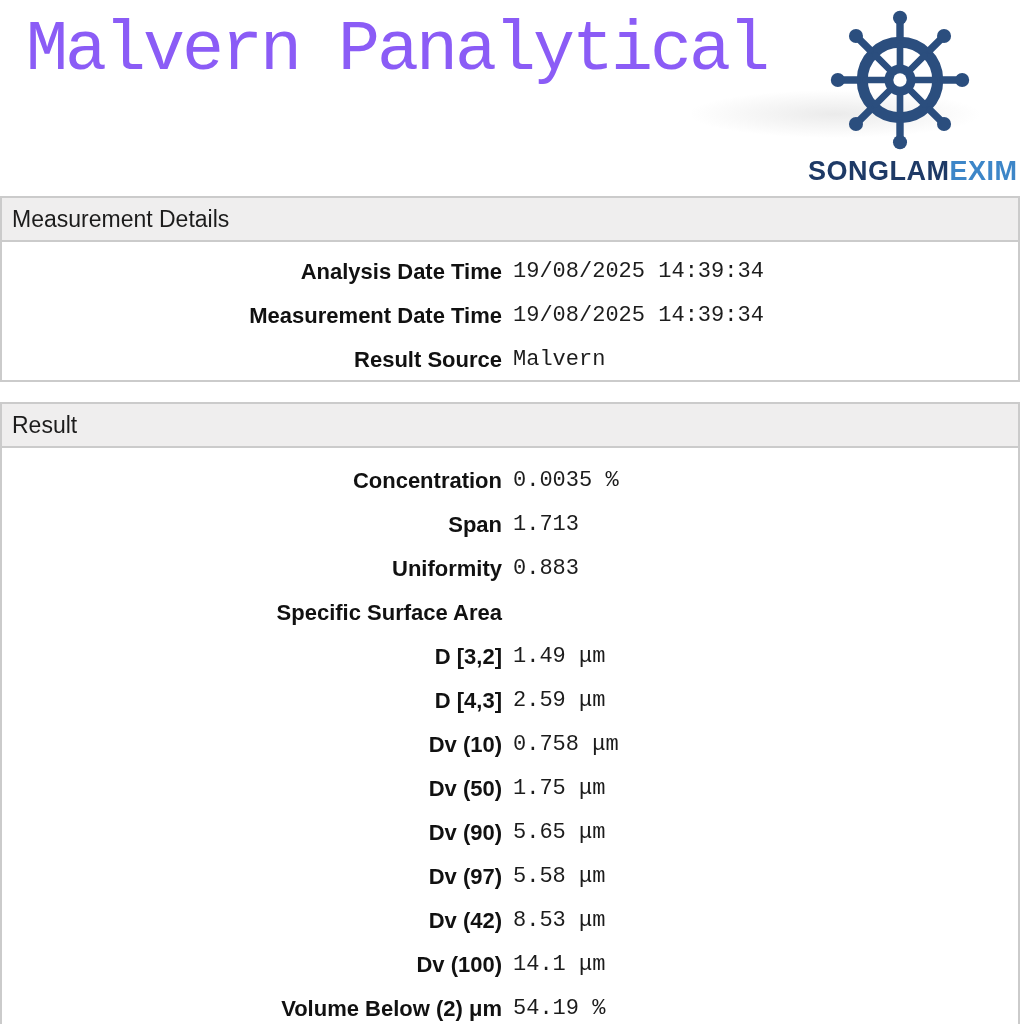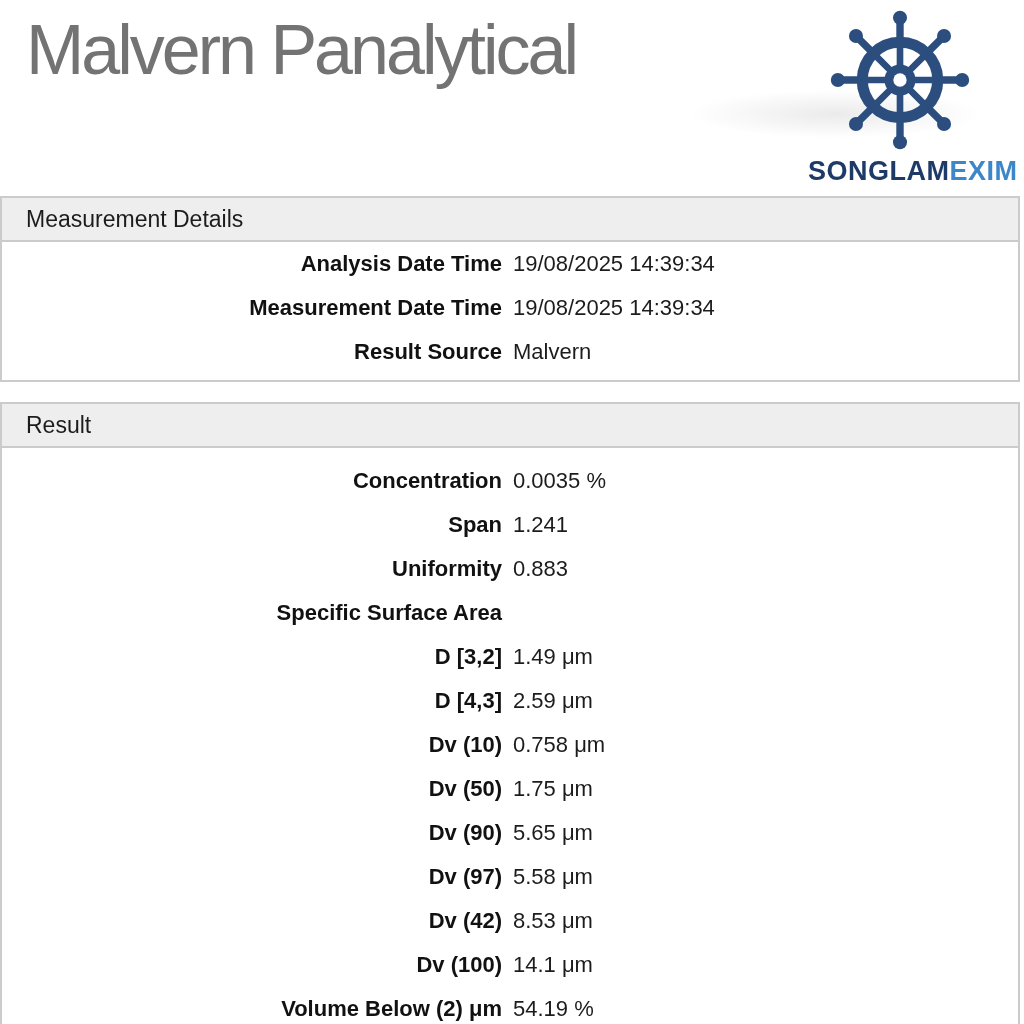--- a/index.html
+++ b/index.html
@@ -15,23 +15,24 @@
     overflow: hidden;
     background: #ffffff;
   }
   .page-title {
     position: absolute;
     left: 26px;
     top: 12px;
     font-size: 70px;
     font-weight: 400;
     letter-spacing: -3px;
-    color: #737373;
+    color: #8b5cf6;
     line-height: 1.1;
     white-space: nowrap;
+    font-family: Liberation Mono, monospace;
   }
   .logo-shadow {
     position: absolute;
     left: 640px;
     top: 82px;
     width: 390px;
     height: 64px;
     background: radial-gradient(closest-side, rgba(130,130,130,0.16), rgba(130,130,130,0) 75%);
     pointer-events: none;
   }
@@ -66,46 +67,47 @@
   }
   .panel-measurement { top: 196px; height: 186px; }
   .panel-result      { top: 402px; height: 660px; }
 
   .panel-header {
     height: 42px;
     background: #efeeee;
     border-bottom: 2px solid #cbcbcb;
     display: flex;
     align-items: center;
-    padding-left: 24px;
+    padding-left: 10px;
     font-size: 23px;
     color: #1c1c1c;
   }
   .panel-body { width: 100%; }
-  .panel-measurement .panel-body { padding-top: 0; }
+  .panel-measurement .panel-body { padding-top: 8px; }
   .panel-result      .panel-body { padding-top: 11px; }
 
   .row {
     display: flex;
     align-items: center;
     height: 44px;
     font-size: 22px;
     line-height: 44px;
   }
   .row .label {
     width: 500px;
     text-align: right;
     font-weight: 700;
     color: #111111;
     white-space: nowrap;
   }
   .row .value {
     margin-left: 11px;
     color: #1c1c1c;
     white-space: nowrap;
+    font-family: Liberation Mono, monospace;
   }
 </style>
 </head>
 <body>
 
 <div class="page">
 
   <div class="page-title">Malvern Panalytical</div>
 
   <div class="logo-shadow"></div>
@@ -180,21 +182,21 @@
 
   <section class="panel panel-result">
     <div class="panel-header">Result</div>
     <div class="panel-body">
         <div class="row">
           <span class="label">Concentration</span>
           <span class="value">0.0035 %</span>
         </div>
         <div class="row">
           <span class="label">Span</span>
-          <span class="value">1.241</span>
+          <span class="value">1.713</span>
         </div>
         <div class="row">
           <span class="label">Uniformity</span>
           <span class="value">0.883</span>
         </div>
         <div class="row">
           <span class="label">Specific Surface Area</span>
         </div>
         <div class="row">
           <span class="label">D [3,2]</span>

